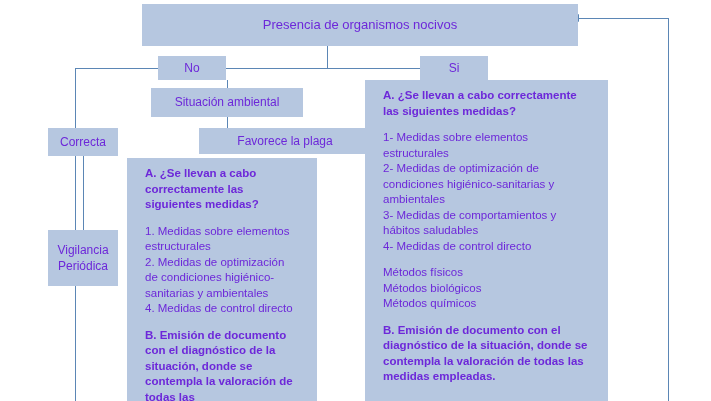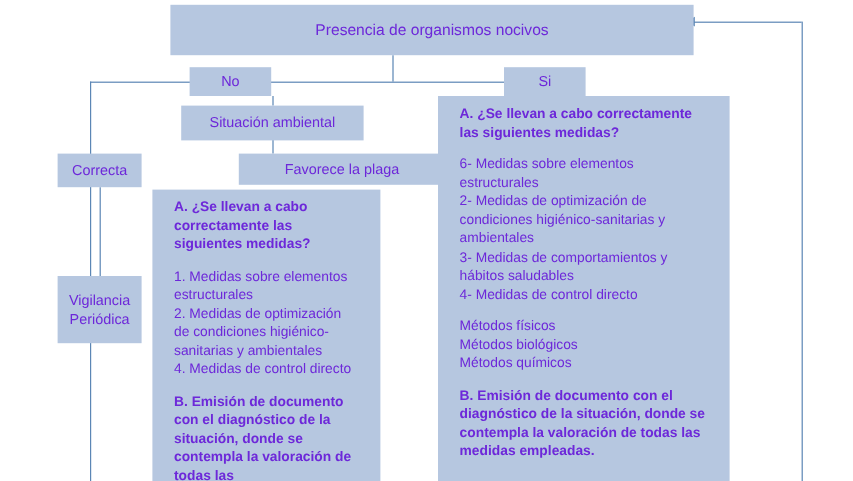--- a/index.html
+++ b/index.html
@@ -111,21 +111,21 @@
     <p>1. Medidas sobre elementos estructurales</p>
     <p>2. Medidas de optimización de condiciones higiénico-sanitarias y ambientales</p>
     <p>4. Medidas de control directo</p>
     <div class="gap"></div>
     <p class="bold">B. Emisión de documento con el diagnóstico de la situación, donde se contempla la valoración de todas las</p>
   </div>
 
   <div class="node boxtext" style="left:365px; top:80px; width:243px; height:321px; font-size:11.5px;">
     <p class="bold">A. ¿Se llevan a cabo correctamente las siguientes medidas?</p>
     <div class="gap"></div>
-    <p>6- Medidas sobre elementos estructurales</p>
+    <p>1- Medidas sobre elementos estructurales</p>
     <p>2- Medidas de optimización de condiciones higiénico-sanitarias y ambientales</p>
     <p>3- Medidas de comportamientos y hábitos saludables</p>
     <p>4- Medidas de control directo</p>
     <div class="gap"></div>
     <p>Métodos físicos</p>
     <p>Métodos biológicos</p>
     <p>Métodos químicos</p>
     <div class="gap"></div>
     <p class="bold">B. Emisión de documento con el diagnóstico de la situación, donde se contempla la valoración de todas las medidas empleadas.</p>
   </div>

